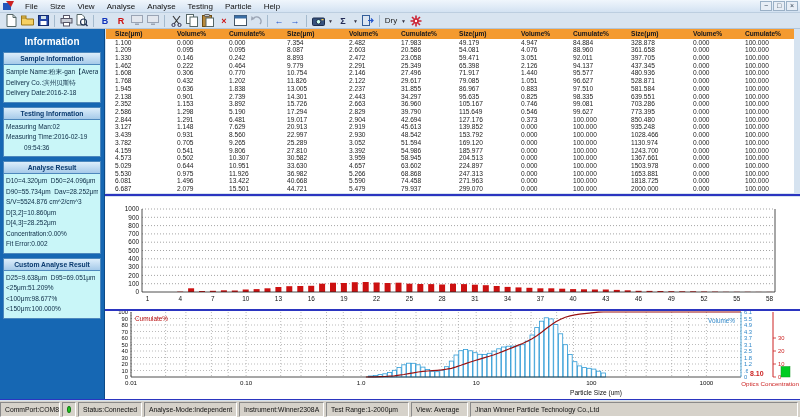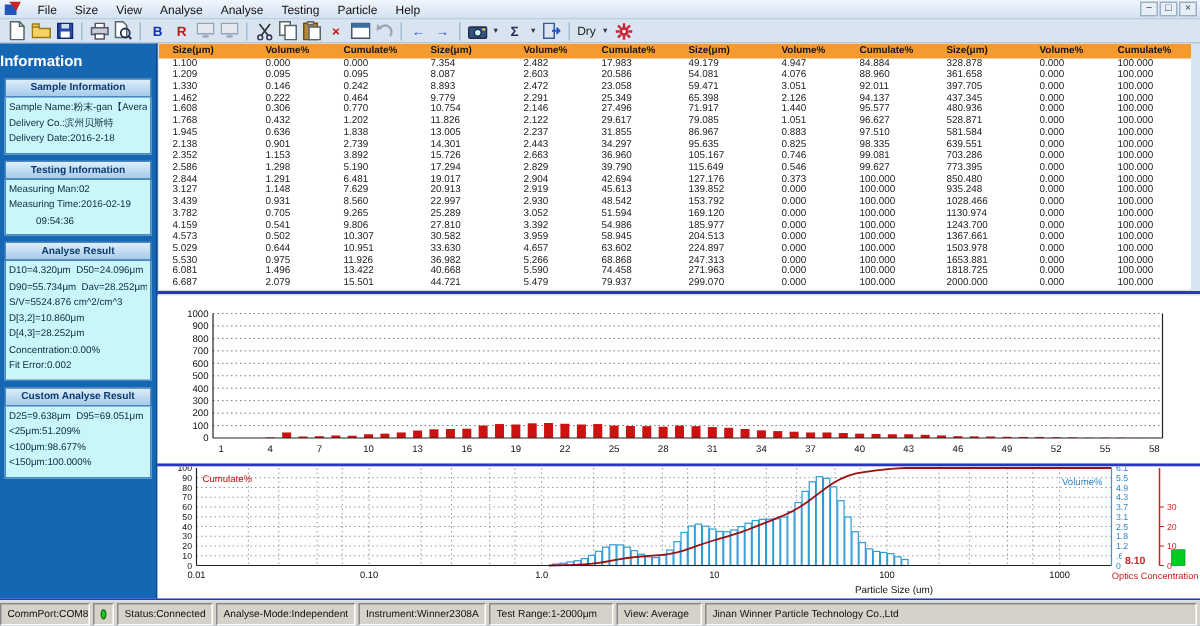--- a/index.html
+++ b/index.html
@@ -22,21 +22,21 @@
              border-bottom:1px solid #b2c6da; display:flex; align-items:center; padding-left:3px; }
   .tbtn { min-width:16px; height:14px; display:flex; align-items:center; justify-content:center;
           font-size:9px; font-weight:bold; }
   .tbtn.small { min-width:9px; }
   .tsep { width:1px; height:12px; background:#a4bacd; margin:0 3px; }
   .caret { font-size:5px; color:#334; }
 
   
   .sidebar { position:absolute; left:0; top:29px; width:105px; height:370px; background:#1667b3;
              border-right:1px solid #0c4a86; overflow:hidden; }
-  .sb-title { color:#ffffff; font-weight:bold; font-size:10px; text-align:left; margin:7px 0 5px; }
+  .sb-title { color:#ffffff; font-weight:bold; font-size:10px; text-align:center; margin:7px 0 5px; }
   .panel { margin:0 3px 4px 3px; }
   .panel-header { background:linear-gradient(#ddeefb,#a6cae9); border:1px solid #4d88bd;
                   color:#0a3a6e; font-weight:bold; font-size:6.8px; text-align:center; padding:2px 0; }
   .panel-body { background:#c9f6f8; border:1px solid #4d88bd; border-top:none; padding:2px 2px 3px 2px;
                 font-size:6.5px; color:#0b2a44; }
   .panel-line { line-height:10.5px; white-space:pre; overflow:hidden; }
 
   
   .main-table { position:absolute; left:106px; top:29px; width:688px; height:164px; background:#fff;
                 font-size:6.6px; color:#222; overflow:hidden; }

